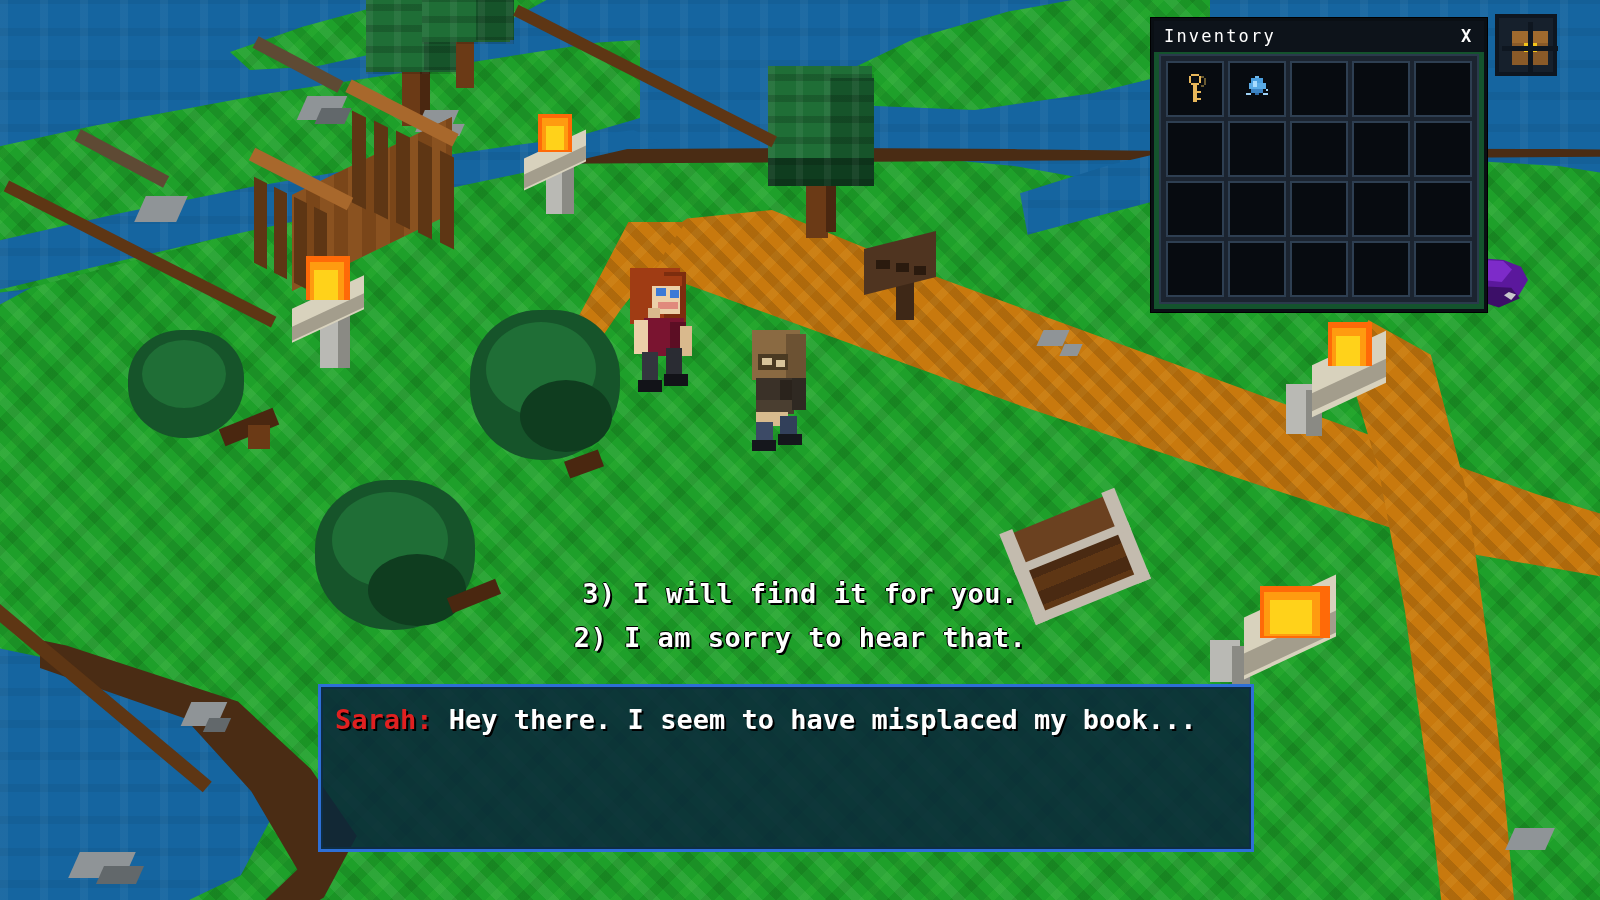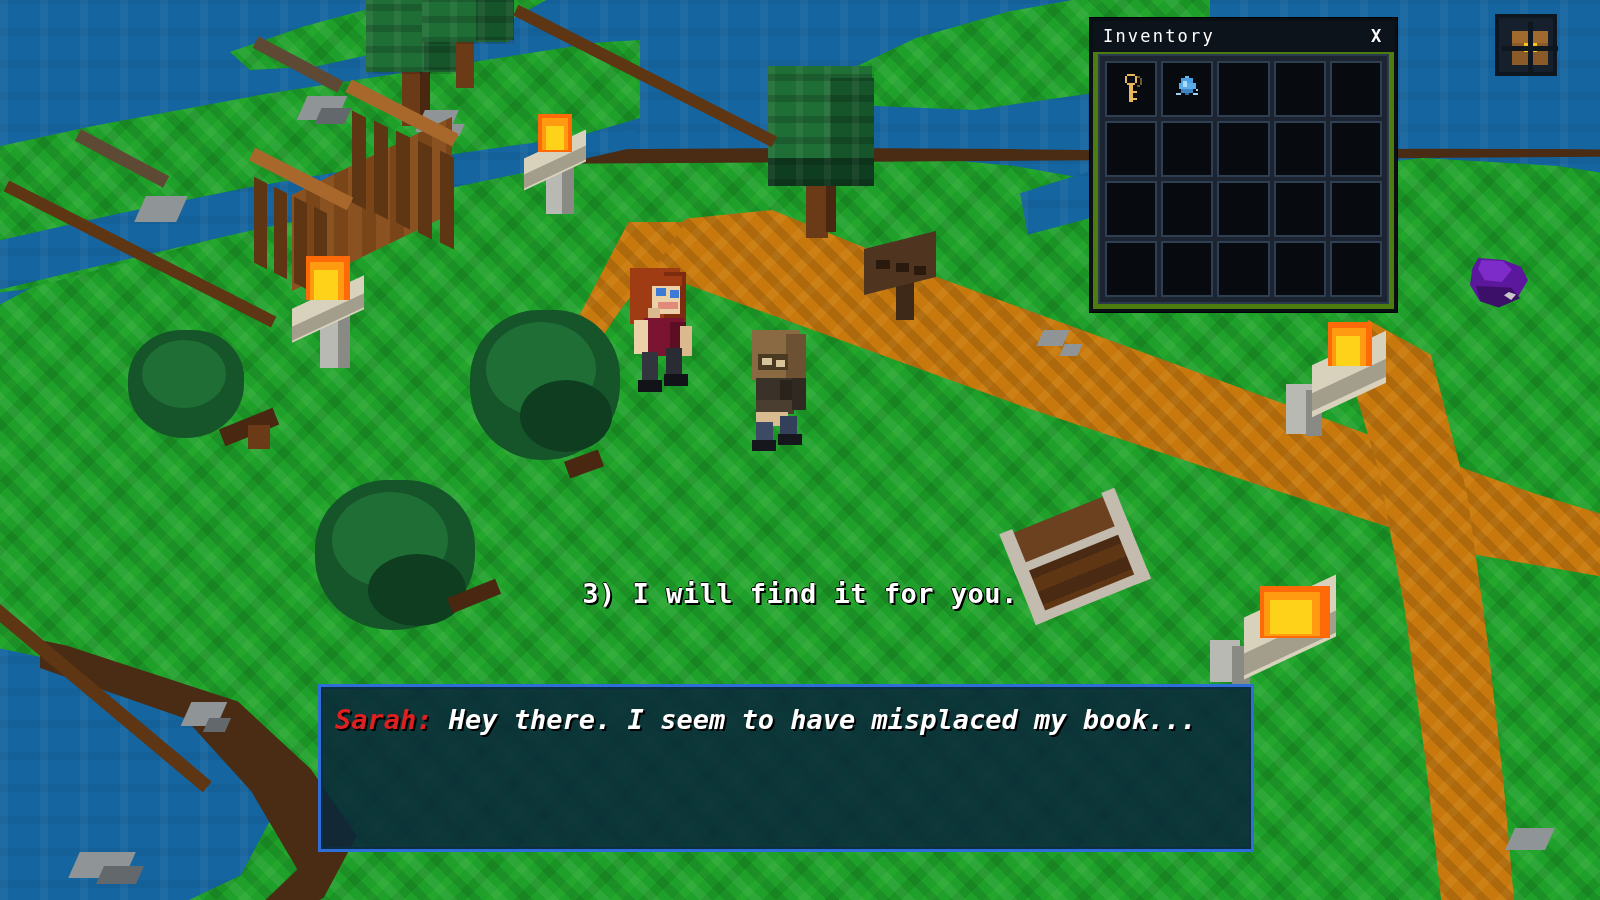--- a/index.html
+++ b/index.html
@@ -82,22 +82,22 @@
   
   .crystal { position:absolute; background:#5b189c; }
   .crystal-l { position:absolute; background:#7d2bc9; }
   .crystal-d { position:absolute; background:#3c0f68; }
 
   
   .char { position:absolute; }
   .ch-px { position:absolute; }
 
   
-  #inventory { position:absolute; left:1090px; top:18px; width:307px; height:294px;
-    background:#4d7c0f; border:3px solid #0a0f14; box-shadow:0 0 0 1px #000; }
+  #inventory { position:absolute; left:1151px; top:18px; width:336px; height:294px;
+    background:#14532d; border:3px solid #0a0f14; box-shadow:0 0 0 1px #000; }
   #inv-titlebar { position:relative; height:31px; background:#0d131a; }
   #inv-title { position:absolute; left:10px; top:5px; font-size:17px; color:#ffffff;
     letter-spacing:2.2px; font-family:"DejaVu Sans Mono", monospace; }
   #inv-close { position:absolute; right:8px; top:4px; width:20px; height:22px;
     color:#ffffff; font-size:17px; font-weight:bold; text-align:center; line-height:22px; cursor:pointer; }
   #inv-body { position:absolute; left:5px; top:33px; right:5px; bottom:5px;
     background:#1b2430; border:2px solid #2a3a4c; padding:5px; }
   #inv-grid { display:grid; grid-template-columns:repeat(5,1fr); grid-template-rows:repeat(4,1fr);
     gap:4px; width:100%; height:100%; }
   .slot { background:#070b10; border:2px solid #2e3f52; position:relative; }
@@ -113,21 +113,21 @@
   .bag-cross-v { position:absolute; background:#0e1620; }
   .bag-cross-h { position:absolute; background:#0e1620; }
 
   
   #dialogue-options { position:absolute; left:0; right:0; top:572px; text-align:center; }
   .dlg-opt { font-family:"DejaVu Sans Mono", monospace; font-weight:bold; font-size:27px;
     color:#ffffff; letter-spacing:.5px; line-height:44px;
     text-shadow:2px 2px 0 #000, -1px 0 0 #000, 0 -1px 0 #000; cursor:pointer; display:block; }
 
   #dialogue-box { position:absolute; left:318px; top:684px; width:936px; height:168px;
-    background:rgba(10,40,58,0.88); border:3px solid #2d6fd6; box-shadow:inset 0 0 0 2px #0d2d45;font-style:italic; }
+    background:rgba(10,40,58,0.88); border:3px solid #2d6fd6; box-shadow:inset 0 0 0 2px #0d2d45; }
   #dialogue-line { position:absolute; left:14px; top:16px; right:14px;
     font-family:"DejaVu Sans Mono", monospace; font-weight:bold; font-size:27px; line-height:34px;
     text-shadow:2px 2px 0 #000; white-space:nowrap; }
   #speaker-name { color:#e02020; }
   #speaker-text { color:#ffffff; }
 </style>
 </head>
 <body>
 
 <div id="screen">
@@ -443,20 +443,21 @@
       <div class="bag-body" style="left:6px;top:14px;width:36px;height:26px;"></div>
       <div class="bag-flap" style="left:6px;top:6px;width:36px;height:12px;"></div>
       <div class="bag-clasp" style="left:18px;top:18px;width:13px;height:9px;"></div>
       <div class="bag-cross-v" style="left:22px;top:-3px;width:5px;height:54px;"></div>
       <div class="bag-cross-h" style="left:-4px;top:21px;width:56px;height:5px;"></div>
     </div>
   </div>
 
   <div id="dialogue-options">
     <span class="dlg-opt">3) I will find it for you.</span>
+    <span class="dlg-opt">2) I am sorry to hear that.</span>
   </div>
 
   <div id="dialogue-box">
     <div id="dialogue-line">
       <span id="speaker-name">Sarah:</span>
       <span id="speaker-text">Hey there. I seem to have misplaced my book...</span>
     </div>
   </div>
 
 </div>

